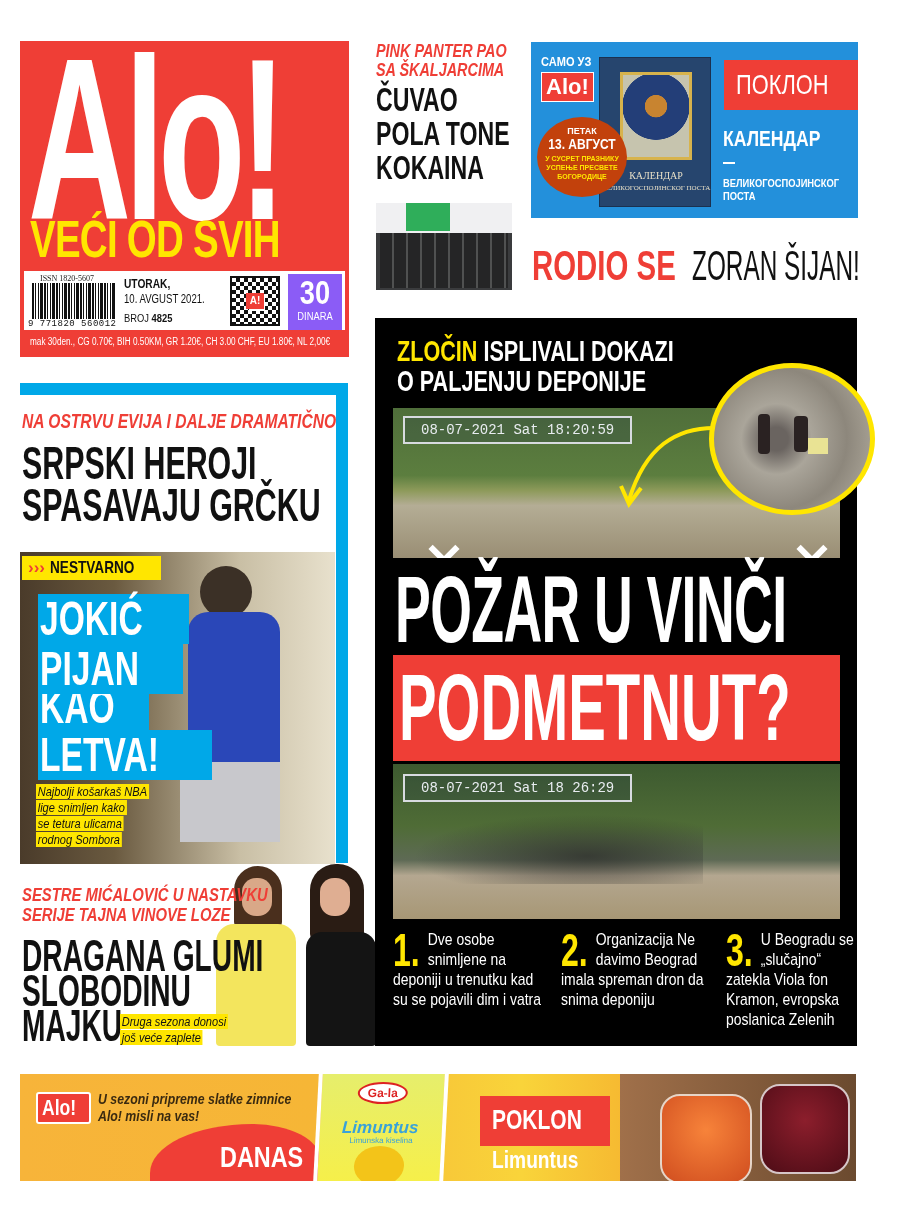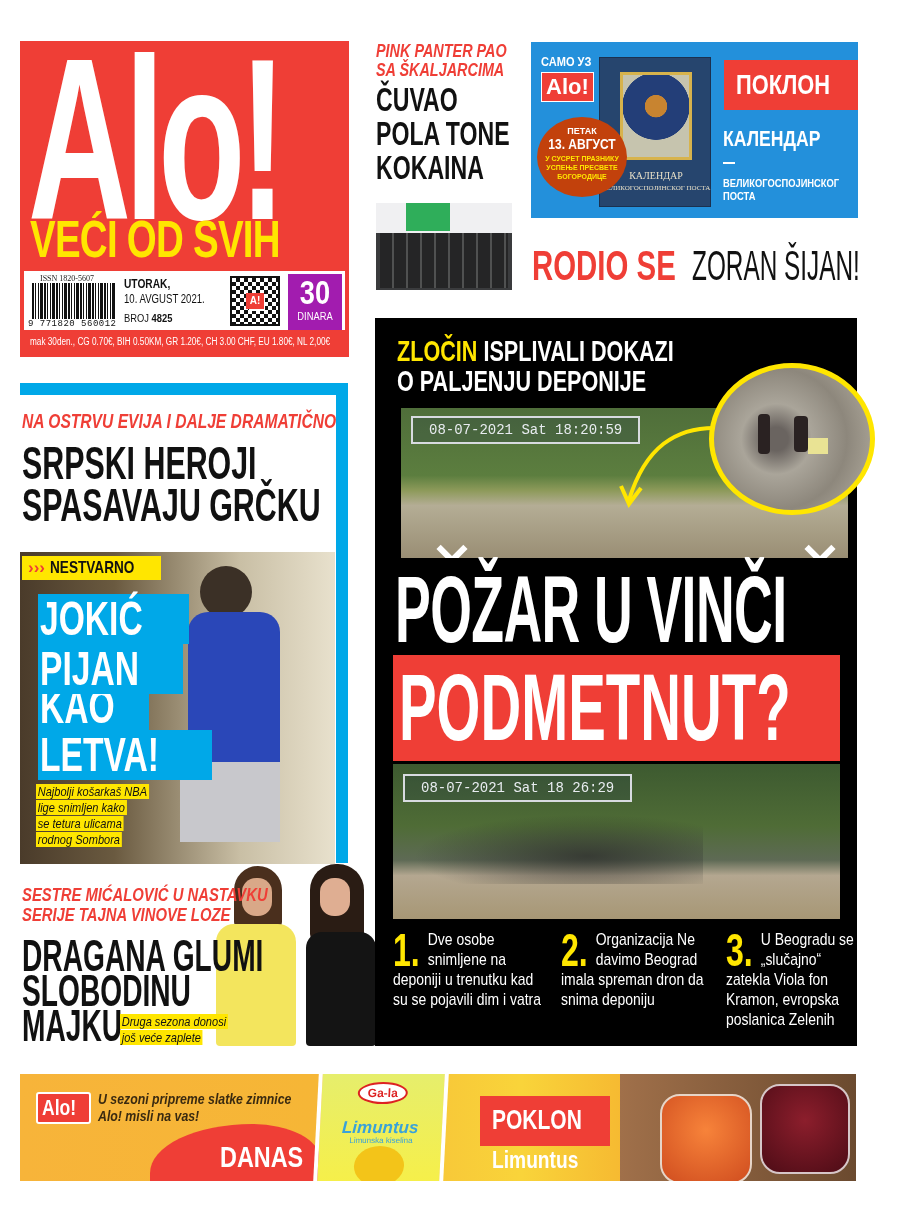--- a/index.html
+++ b/index.html
@@ -20,21 +20,21 @@
   #barnum { left: 0px; top: 44px; font-family: "Liberation Mono", monospace; font-size: 9px; color: #111; letter-spacing: 0.5px; }
   #dayline { left: 100px; top: 6px; font-size: 12px; font-weight: 700; color: #111; transform: scaleX(0.85); transform-origin: left top; }
   #dateline { left: 100px; top: 21px; font-size: 12px; color: #111; transform: scaleX(0.8); transform-origin: left top; white-space: nowrap; }
   #issueline { left: 100px; top: 41px; font-size: 11px; color: #111; transform: scaleX(0.85); transform-origin: left top; white-space: nowrap; }
   #issueline b { font-weight: 700; }
   #qr { left: 206px; top: 5px; width: 50px; height: 50px;
     background:
       linear-gradient(#fff,#fff) 17px 17px/16px 16px no-repeat,
       repeating-conic-gradient(#111 0 25%, #fff 0 50%) 0 0/8px 8px; border: 2px solid #111; }
   #qr-badge { left: 222px; top: 22px; width: 18px; height: 16px; background: #ef3e36; color: #fff; font-size: 10px; font-weight: 700; text-align: center; line-height: 16px; }
-  #pricebox { left: 264px; top: 3px; width: 54px; height: 56px; background: #a21caf; color: #fff; text-align: center; }
+  #pricebox { left: 264px; top: 3px; width: 54px; height: 56px; background: #8b5cf6; color: #fff; text-align: center; }
   #price { display: block; font-size: 34px; font-weight: 700; line-height: 36px; transform: scaleX(0.8); }
   #currency { display: block; font-size: 11px; line-height: 12px; transform: scaleX(0.85); }
   #foreign { left: 10px; top: 295px; color: #fff; font-size: 10px; white-space: nowrap; transform: scaleX(0.82); transform-origin: left top; }
 
   
   #pp-kicker { left: 376px; top: 42px; color: #ef3e36; font-style: italic; font-size: 18px; line-height: 19px; transform: scaleX(0.8); }
   #pp-title { left: 376px; top: 82px; color: #111; font-size: 34px; line-height: 34px; transform: scaleX(0.68); font-weight: 900; }
   #pp-photo { left: 376px; top: 203px; width: 136px; height: 87px; background: linear-gradient(180deg,#f0f0f2 0 34%, #3a3b3d 34% 100%); overflow: hidden; }
   #pp-green { left: 30px; top: 0; width: 44px; height: 28px; background: #2fae5a; }
   #pp-blocks { left: 4px; top: 30px; width: 128px; height: 55px; background: repeating-linear-gradient(90deg,#222 0 12px,#555 12px 14px), #333; opacity: .85; }
@@ -44,21 +44,21 @@
   #promo-samo { left: 10px; top: 12px; color: #fff; font-size: 13px; font-weight: 700; transform: scaleX(0.85); transform-origin: left top; }
   #promo-alo { left: 10px; top: 30px; background: #ef3e36; color: #fff; font-size: 22px; font-weight: 900; padding: 0 4px; line-height: 28px; border: 1px solid #fff; }
   #promo-icon { left: 68px; top: 15px; width: 112px; height: 150px; background: #26456e; border: 1px solid #1b3150; }
   #promo-icon-img { left: 20px; top: 14px; width: 72px; height: 88px; background: radial-gradient(circle at 50% 38%, #c88430 0 18%, #233e78 19% 55%, #c6c4ae 56%); border: 3px solid #d7b34c; }
   #promo-icon-cap1 { left: 0; width: 112px; top: 112px; text-align: center; color: #e8e0c8; font-family: "Liberation Serif", serif; font-size: 10px; }
   #promo-icon-cap2 { left: 0; width: 112px; top: 126px; text-align: center; color: #e8e0c8; font-family: "Liberation Serif", serif; font-size: 7px; }
   #promo-badge { left: 6px; top: 75px; width: 90px; height: 80px; background: #c2410c; border-radius: 50%; text-align: center; color: #fff; }
   #promo-badge-day { display: block; font-size: 9px; font-weight: 700; margin-top: 9px; }
   #promo-badge-date { display: block; font-size: 15px; font-weight: 900; line-height: 16px; transform: scaleX(0.8); }
   #promo-badge-sub { display: block; font-size: 7px; font-weight: 700; color: #ffe600; line-height: 9px; margin-top: 2px; }
-  #promo-poklon { left: 193px; top: 18px; width: 134px; height: 50px; background: #ef3e36; color: #fff; font-size: 28px; font-weight: 700; line-height: 50px; padding-left: 12px; }
+  #promo-poklon { left: 193px; top: 18px; width: 134px; height: 50px; background: #ef3e36; color: #fff; font-size: 28px; font-weight: 400; line-height: 50px; padding-left: 12px; }
   #promo-poklon span { display: inline-block; transform: scaleX(0.78); transform-origin: left center; }
   #promo-kal { left: 192px; top: 84px; color: #fff; font-size: 22px; font-weight: 900; transform: scaleX(0.8); transform-origin: left top; }
   #promo-dash { left: 192px; top: 120px; width: 12px; height: 2px; background: #fff; }
   #promo-veliko { left: 192px; top: 135px; color: #fff; font-size: 11px; font-weight: 700; line-height: 13px; transform: scaleX(0.85); transform-origin: left top; }
 
   
   #rodio { left: 532px; top: 246px; white-space: nowrap; line-height: 40px; }
   #rodio-red { color: #ef3e36; font-size: 42px; font-weight: 900; display: inline-block; transform: scaleX(0.7); transform-origin: left center; }
   #rodio-black { color: #111; font-size: 42px; display: inline-block; transform: scaleX(0.58); transform-origin: left center; position: absolute; left: 160px; top: 0; }
 
@@ -91,21 +91,21 @@
   #woman2 .dress { left: 8px; top: 70px; width: 70px; height: 114px; background: #141414; border-radius: 16px 16px 4px 4px; }
   #sestre-kicker { left: 22px; top: 885px; color: #ef3e36; font-style: italic; font-weight: 700; font-size: 19px; line-height: 20px; transform: scaleX(0.78); }
   #sestre-title { left: 22px; top: 938px; color: #111; font-size: 44px; line-height: 35px; transform: scaleX(0.64); font-weight: 900; }
   #sestre-sub { left: 120px; top: 1014px; }
 
   
   #main { left: 375px; top: 318px; width: 482px; height: 728px; background: #000; }
   #main-kicker { left: 22px; top: 18px; color: #fff; font-size: 30px; line-height: 30px; font-weight: 900; transform: scaleX(0.72); }
   #main-kicker .y { color: #ffe600; }
   #cam1 { left: 18px; top: 90px; width: 447px; height: 150px; overflow: hidden;
-    background: linear-gradient(180deg, #4f6e3a 0%, #5c7e3f 45%, #8d9a5a 55%, #b4ad95 65%, #9a8e74 100%); margin-left: 8px; }
+    background: linear-gradient(180deg, #4f6e3a 0%, #5c7e3f 45%, #8d9a5a 55%, #b4ad95 65%, #9a8e74 100%); }
   #cam2 { left: 18px; top: 446px; width: 447px; height: 155px; overflow: hidden;
     background: linear-gradient(180deg, #3d5a30 0%, #4f6c36 40%, #5e6a55 62%, #b4a790 72%, #a79775 100%); }
   .stamp { left: 10px; top: 8px; border: 2px solid #d8dbe0; padding: 4px 16px; color: #e8ecf0; font-family: "Liberation Mono", monospace; font-size: 14px; background: rgba(40,60,70,.25); white-space: nowrap; }
   #cam2 .stamp { top: 10px; }
   #smoke { left: 20px; top: 50px; width: 290px; height: 70px; background: radial-gradient(ellipse at 60% 60%, rgba(40,40,40,.7), rgba(40,40,40,0) 70%); }
   .chev { top: 130px; width: 22px; height: 22px; border-right: 6px solid #fff; border-bottom: 6px solid #fff; transform: rotate(45deg); }
   #zoomcircle { left: 334px; top: 45px; width: 166px; height: 152px; border-radius: 50%; border: 5px solid #ffe600;
     background: radial-gradient(circle at 40% 50%, #6a6460 0 10%, #aaa59a 30%, #8d877c 60%, #b8b2a4 100%); }
   #zc-fig1 { left: 44px; top: 46px; width: 12px; height: 40px; background: #2a2222; border-radius: 4px; }
   #zc-fig2 { left: 80px; top: 48px; width: 14px; height: 36px; background: #2a2222; border-radius: 4px; }

